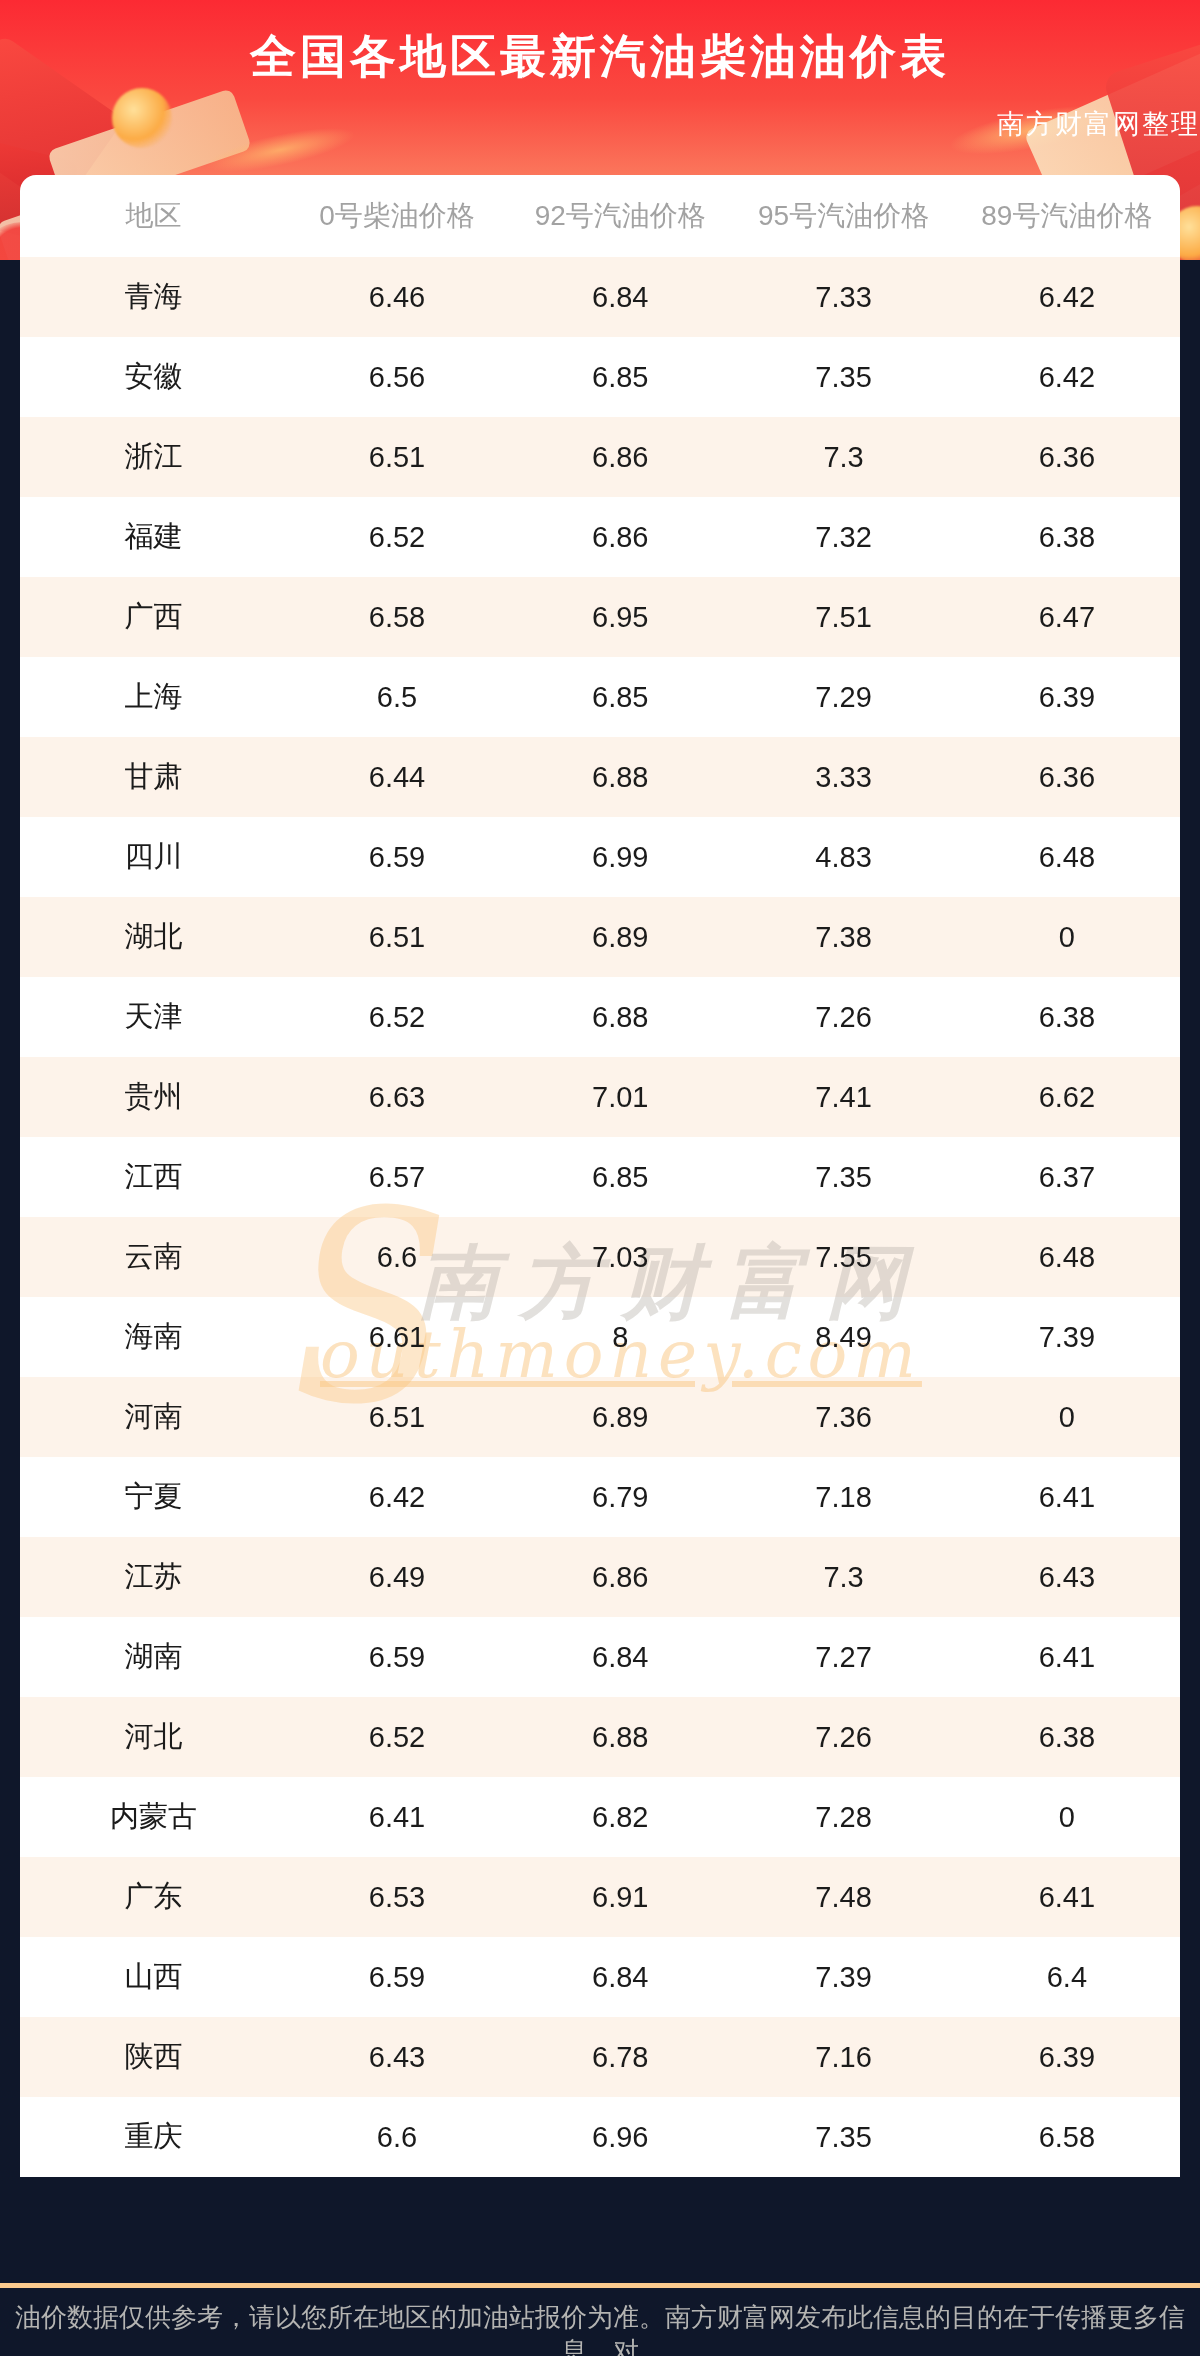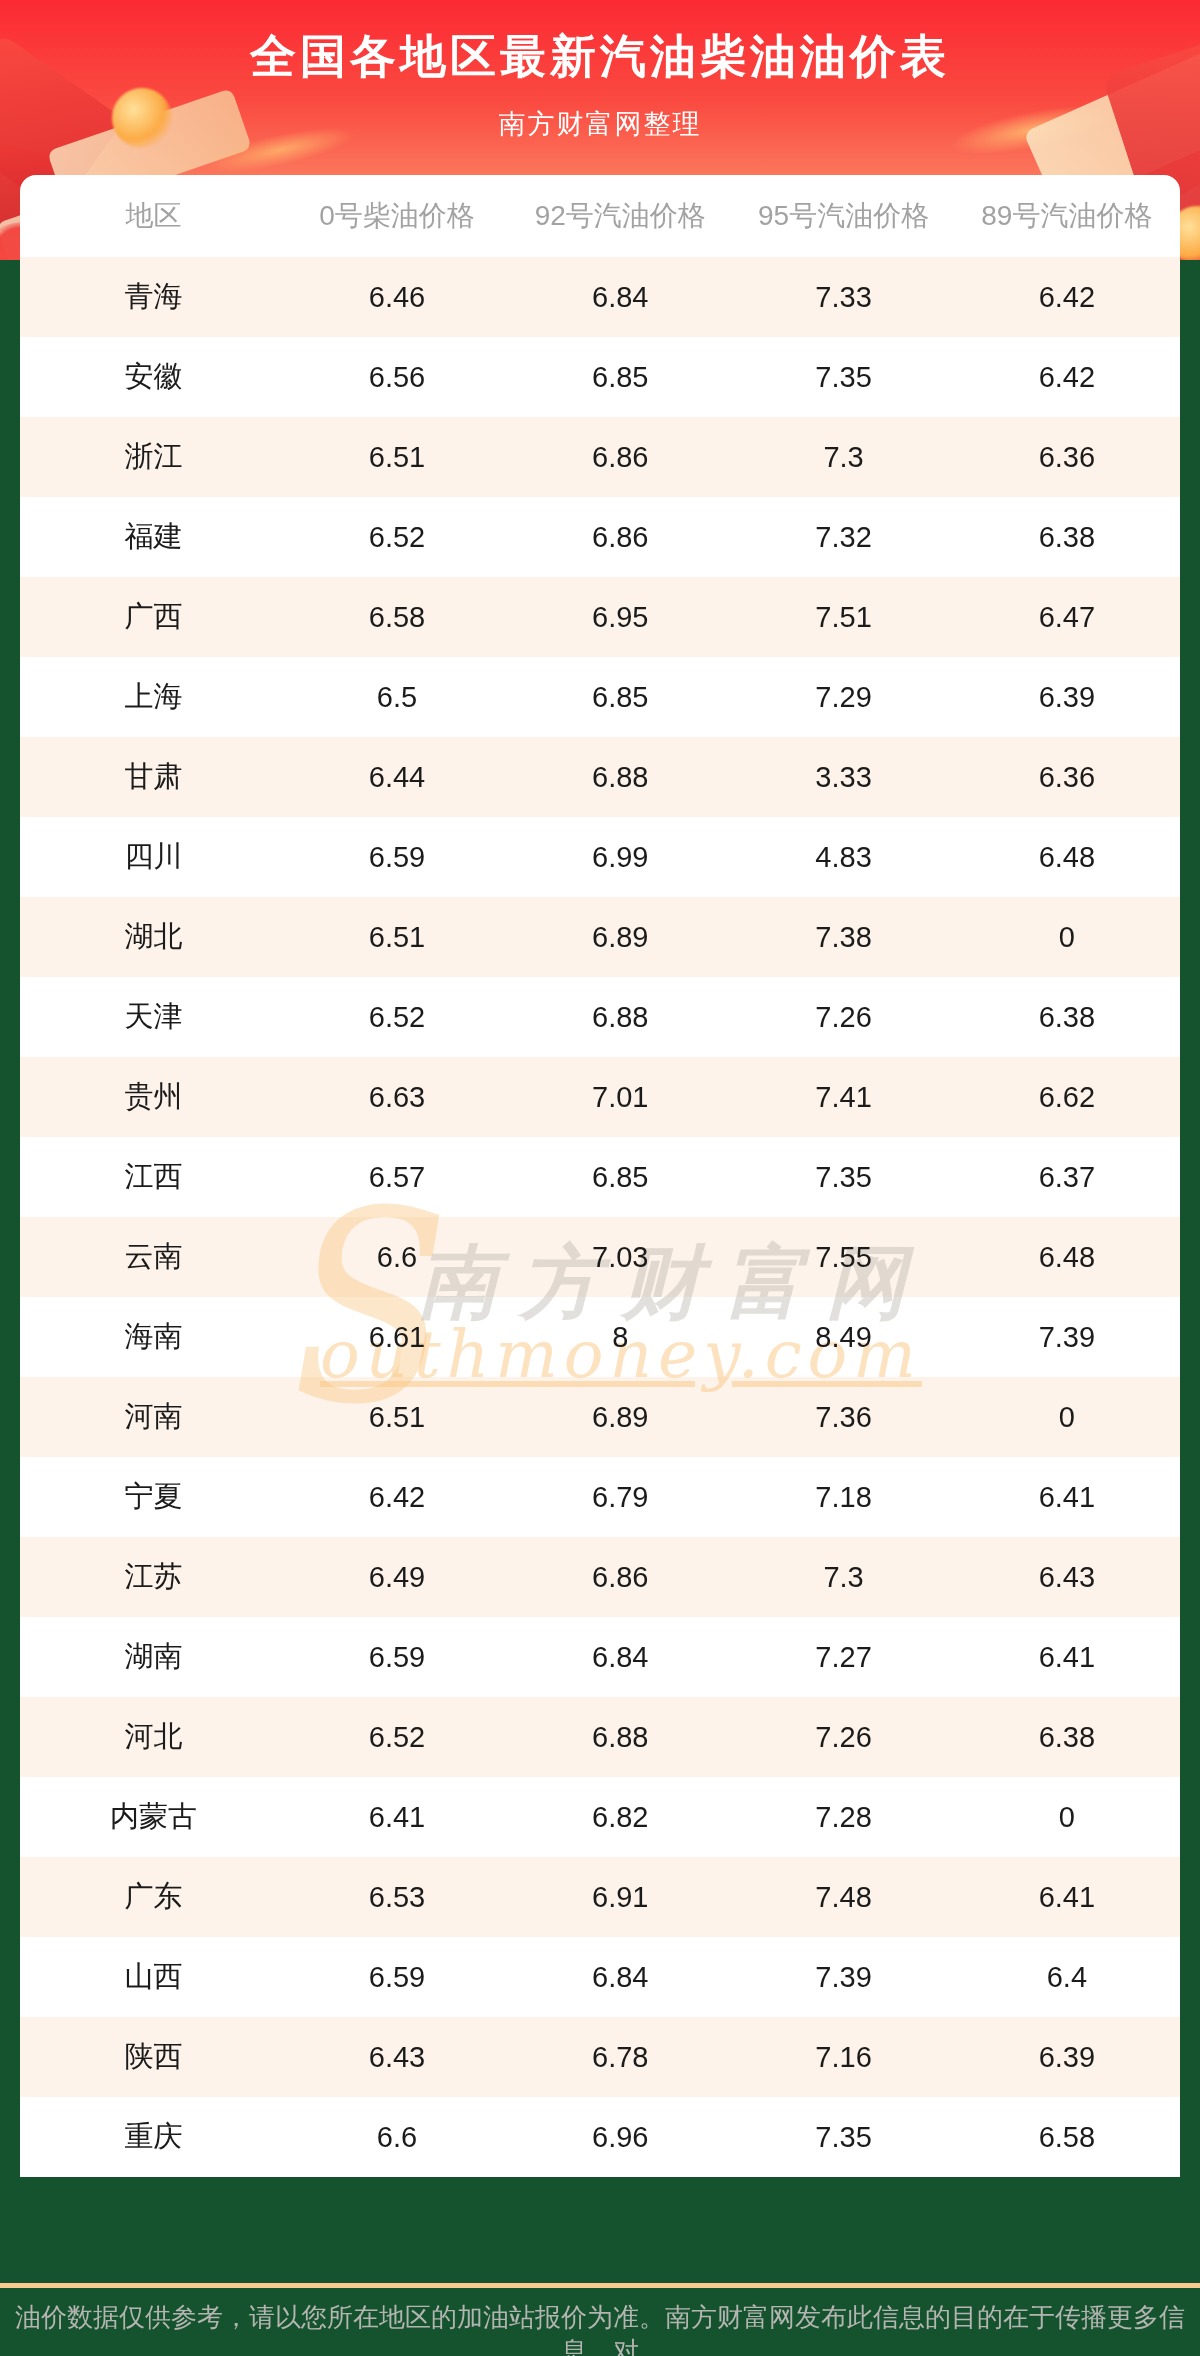--- a/index.html
+++ b/index.html
@@ -1,16 +1,16 @@
 <!DOCTYPE html>
 <html><head>
 <meta charset="utf-8">
 <style>
   html,body{margin:0;padding:0;background:#fff;}
-  .page{position:relative;width:1200px;height:2356px;overflow:hidden;background:#14532d;
+  .page{position:relative;width:1200px;height:2356px;overflow:hidden;background:#0f172a;
         font-family:"Liberation Sans","DejaVu Sans",sans-serif;}
 
   
   .banner{position:absolute;left:0;top:0;width:1200px;height:260px;overflow:hidden;
           background:linear-gradient(180deg,#fc2a33 0%,#fa4940 38%,#fb7a5e 70%,#fcab7e 100%);}
   .deco{position:absolute;pointer-events:none;}
   .ribbon-l1{left:-45px;top:66px;width:150px;height:115px;border-radius:14px;
              background:linear-gradient(135deg,#fa4a41,#dd2a2e);transform:rotate(35deg);opacity:.92;}
   .ribbon-l2{left:-25px;top:150px;width:95px;height:85px;border-radius:10px;
              background:linear-gradient(160deg,#ef3a36,#c92127);transform:rotate(14deg);opacity:.9;}
@@ -36,21 +36,21 @@
   .ribbon-r1{left:1128px;top:52px;width:130px;height:190px;border-radius:16px;
              background:linear-gradient(200deg,#fa4a41,#d92830);transform:rotate(-18deg);opacity:.9;}
   .ribbon-r2{left:1150px;top:228px;width:90px;height:80px;border-radius:12px;
              background:linear-gradient(160deg,#ef3a36,#cd2229);transform:rotate(22deg);opacity:.95;}
   .coin-r{left:1168px;top:206px;width:58px;height:58px;border-radius:50%;
           background:radial-gradient(circle at 36% 36%,#ffe09a,#fcab45 55%,rgba(252,171,69,0) 78%);
           filter:blur(1px);}
 
   .banner-title{position:absolute;left:0;top:26px;width:100%;text-align:center;
                 color:#fff;font-size:46px;font-weight:bold;letter-spacing:4px;z-index:3;}
-  .banner-subtitle{position:absolute;left:0;top:106px;width:100%;text-align:center;
+  .banner-subtitle{position:absolute;left:0;top:106px;width:100%;text-align:right;
                    color:#fff;font-size:27px;letter-spacing:2px;z-index:3;}
 
   
   .card{position:absolute;left:20px;top:175px;width:1160px;background:#fff;
         border-radius:16px 16px 0 0;}
   table.prices{width:100%;border-collapse:collapse;table-layout:fixed;}
   col.c-region{width:23%;} col.c-p0{width:19%;} col.c-p92{width:19.5%;}
   col.c-p95{width:19%;} col.c-p89{width:19.5%;}
   table.prices thead th{height:80px;font-size:28px;font-weight:normal;color:#a2a2a2;
                         text-align:center;vertical-align:middle;position:relative;z-index:2;}

